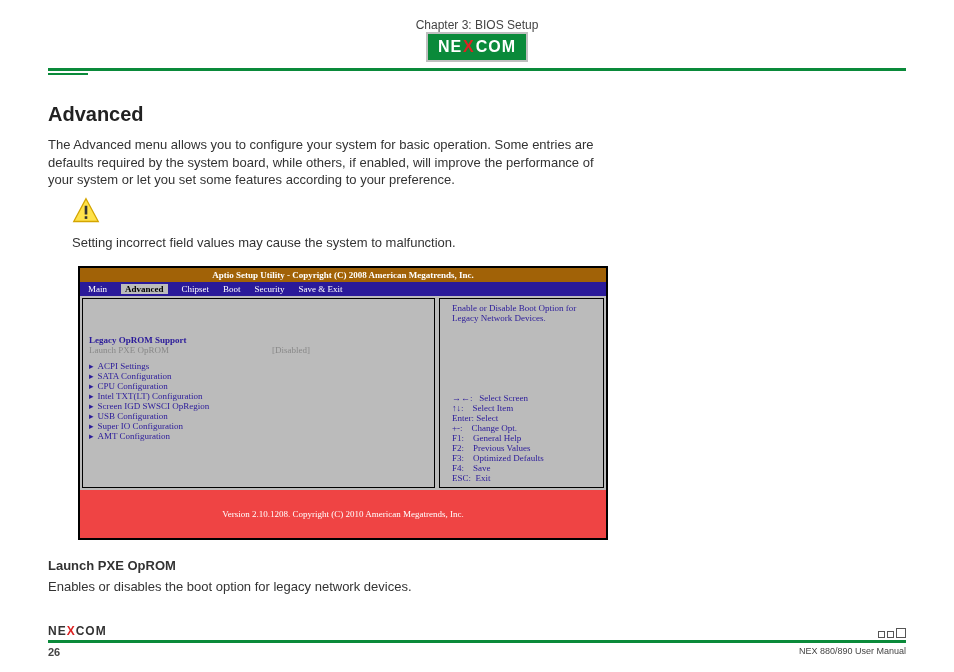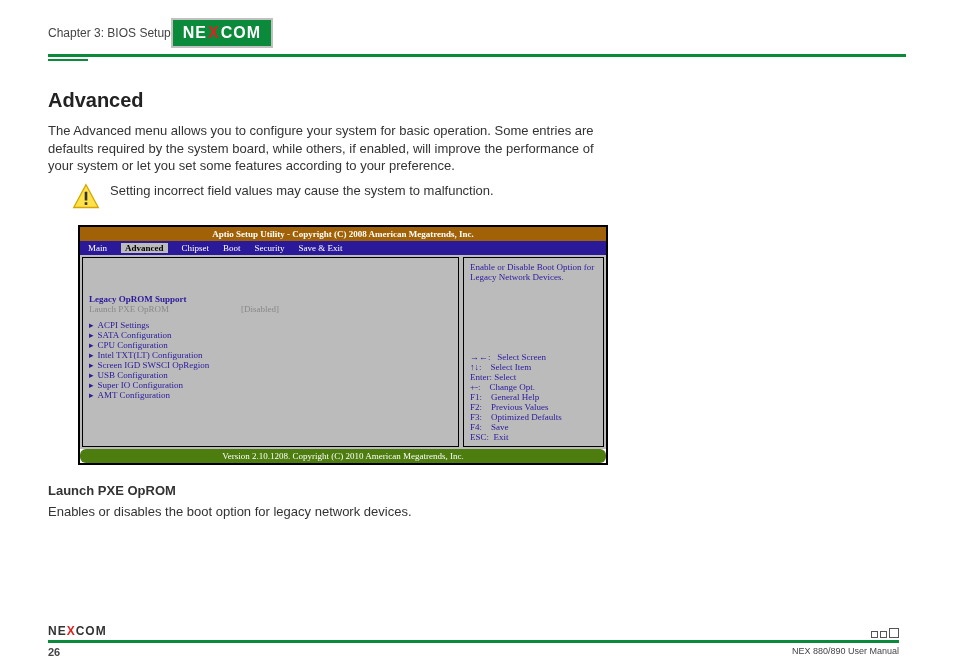--- a/index.html
+++ b/index.html
@@ -6,65 +6,65 @@
   body {
     width: 954px;
     height: 672px;
     font-family: "Segoe UI", Arial, sans-serif;
     font-size: 13px;
     color: #333;
     background: #fff;
     position: relative;
     padding: 18px 48px 0 48px;
   }
-  .top-row { display: flex; justify-content: flex-start; align-items: center; }
+  .top-row { display: flex; justify-content: center; align-items: center; flex-direction: column; }
   .chapter { font-size: 12px; color: #444; }
   .logo {
     background: #0a8a3a; color: #fff; font-weight: 700;
     font-size: 16px; letter-spacing: 1px; padding: 4px 10px;
     border: 2px solid #c0c0c0; display: inline-flex; align-items: center;
   }
   .logo .x { color: #d22; margin: 0 1px; }
   .rule-area { margin-top: 6px; }
   .rule1 { height: 3px; background: #0a8a3a; margin-bottom: 2px; }
   .rule2 { height: 2px; background: #0a8a3a; width: 40px; }
   .content { margin-top: 28px; width: 560px; }
   h1 { font-size: 20px; margin-bottom: 10px; color: #222; }
   .para { line-height: 1.35; }
-  .warn-row { display: flex; gap: 10px; align-items: flex-start; margin: 8px 0 14px 24px; }
+  .warn-row { display: flex; gap: 10px; align-items: flex-start; margin: 8px 0 14px 24px; flex-direction: column; }
   .warn-icon { width: 28px; height: 28px; flex: 0 0 28px; }
   .warn-text { line-height: 1.3; }
   .bios-box {
     width: 530px; margin-left: 30px; border: 2px solid #000;
     font-family: "Times New Roman", serif; font-size: 9px;
   }
   .bios-title { background: #a16207; color: #fff; text-align: center; font-weight: 700; padding: 2px 0; }
   .bios-tabs { background: #2a1a9a; color: #fff; display: flex; gap: 14px; padding: 2px 8px; }
   .bios-tabs .sel { background: #bbb; color: #000; padding: 0 4px; font-weight: 700; }
   .bios-body { display: flex; background: #bbb; }
   .bios-left {
     flex: 1; border: 1px solid #000; margin: 2px; padding: 4px 6px; color: #2a1a9a;
     min-height: 190px; position: relative;
   }
   .grp-title { color: #2a1a9a; font-weight: 700; margin-top: 32px; }
   .ln { display: flex; }
   .lbl { color: #888; }
-  .val { margin-left: 72px; color: #888; }
+  .val { margin-left: 103px; color: #888; }
   .submenu { color: #2a1a9a; }
   .arrow { color: #2a1a9a; margin-right: 4px; }
   .bios-right {
-    width: 141px; border: 1px solid #000; margin: 2px; padding: 4px 6px;
+    width: 165px; border: 1px solid #000; margin: 2px; padding: 4px 12px;
     color: #2a1a9a; display: flex; flex-direction: column; justify-content: space-between;
     min-height: 190px;
   }
   .keys div { white-space: pre; }
-  .bios-bottom { background: #4d7c0f; color: #fff; text-align: center; padding: 2px 0; border-radius: 6px; }
+  .bios-bottom { background: #ef4444; color: #fff; text-align: center; padding: 19px 0; }
   h2 { font-size: 13px; margin: 18px 0 6px 0; }
   .footer {
-    position: absolute; left: 48px; right: 55px; bottom: 14px;
+    position: absolute; left: 48px; right: 48px; bottom: 14px;
   }
   .foot-top { display: flex; justify-content: space-between; align-items: flex-end; }
   .foot-logo { font-size: 12px; font-weight: 700; color: #333; letter-spacing: 1px; }
   .foot-logo .x2 { color: #d22; }
   .foot-blocks { display: flex; align-items: flex-end; gap: 2px; }
   .blk { width: 7px; height: 7px; border: 1px solid #555; }
   .blk.big { width: 10px; height: 10px; }
   .foot-rule { height: 3px; background: #0a8a3a; margin: 2px 0 3px 0; }
   .foot-row { display: flex; justify-content: space-between; font-size: 9px; color: #444; }
   .pagenum { font-weight: 700; font-size: 11px; }

